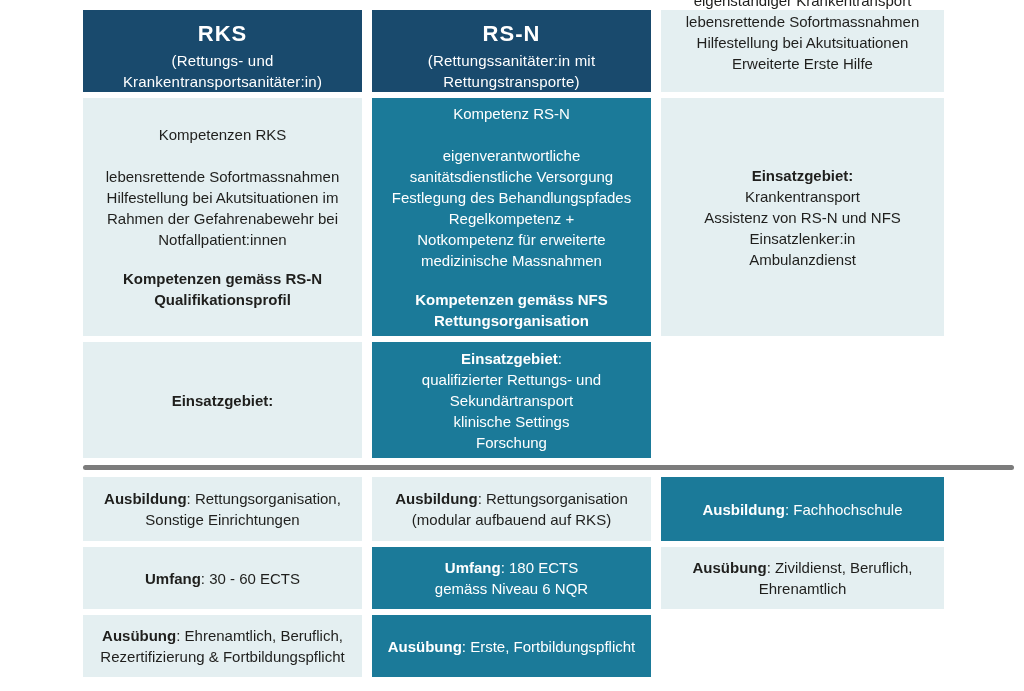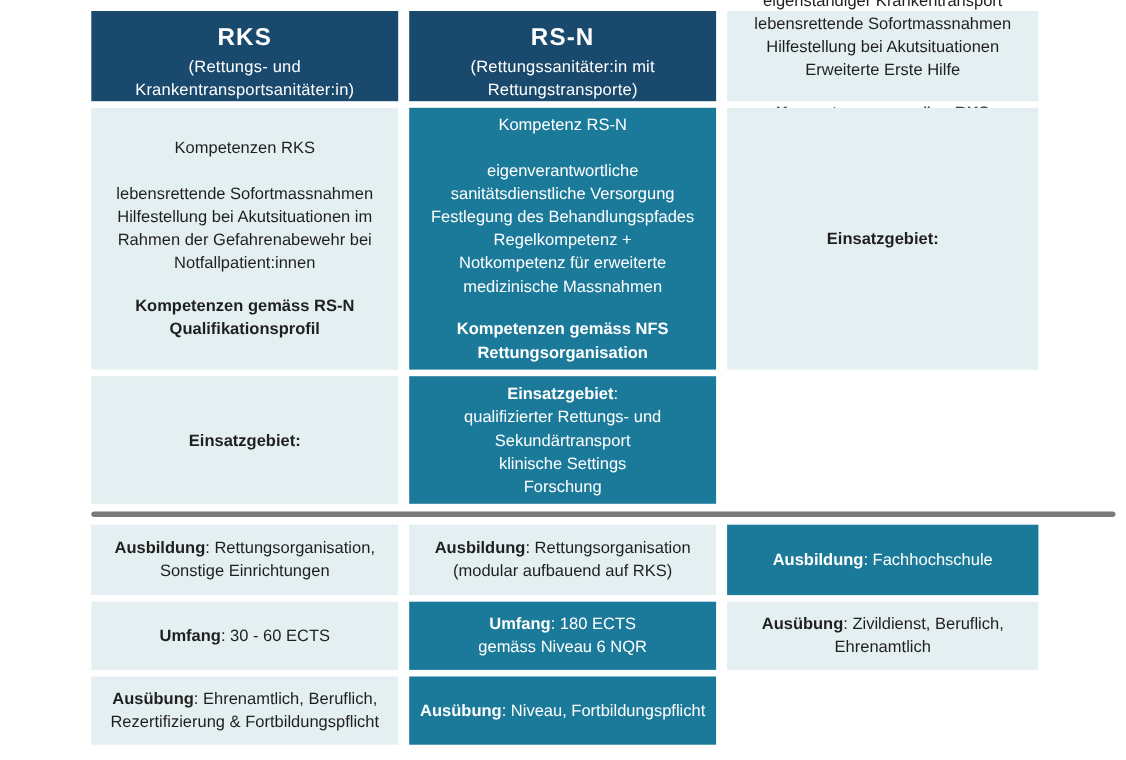--- a/index.html
+++ b/index.html
@@ -116,20 +116,24 @@
 Festlegung des Behandlungspfades
 Regelkompetenz +
 Notkompetenz für erweiterte
 medizinische Massnahmen</div>
       <div class="pre bold gap">Kompetenzen gemäss NFS
 Rettungsorganisation</div>
     </div>
 
     <div class="cell einsatz light">
       <div><span class="bold">Einsatzgebiet:</span><span></span></div>
+      <div class="pre">Krankentransport
+Assistenz von RS-N und NFS
+Einsatzlenker:in
+Ambulanzdienst</div>
     </div>
     <div class="cell einsatz light">
       <div><span class="bold">Einsatzgebiet:</span><span></span></div>
     </div>
     <div class="cell einsatz teal">
       <div><span class="bold">Einsatzgebiet</span><span>:</span></div>
       <div class="pre">qualifizierter Rettungs- und
 Sekundärtransport
 klinische Settings
 Forschung</div>
@@ -161,17 +165,17 @@
 
     <div class="cell fact light">
       <div><span class="bold">Ausübung</span><span class="pre">: Zivildienst, Beruflich,
 Ehrenamtlich</span></div>
     </div>
     <div class="cell fact light">
       <div><span class="bold">Ausübung</span><span class="pre">: Ehrenamtlich, Beruflich,
 Rezertifizierung &amp; Fortbildungspflicht</span></div>
     </div>
     <div class="cell fact teal">
-      <div><span class="bold">Ausübung</span><span class="pre">: Niveau, Fortbildungspflicht</span></div>
+      <div><span class="bold">Ausübung</span><span class="pre">: Erste, Fortbildungspflicht</span></div>
     </div>
 
   </div>
 </div>
 
 </body></html>

